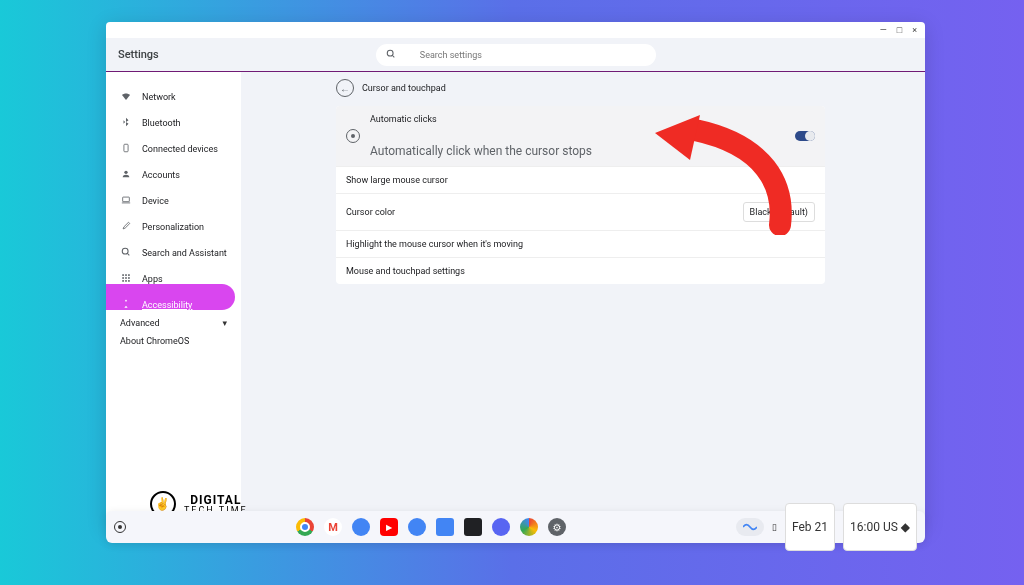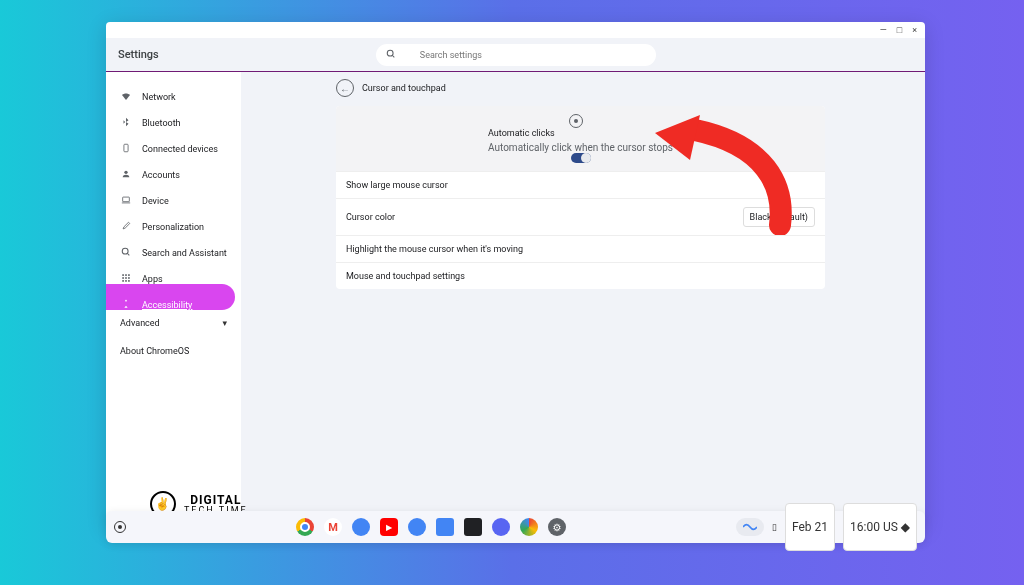--- a/index.html
+++ b/index.html
@@ -14,33 +14,33 @@
     .search input { border: none; outline: none; font-size: 9px; flex: 1; color: #333; }
     .search input::placeholder { color: #777; }
     .body { flex: 1; display: flex; overflow: hidden; }
     .sidebar { width: 135px; padding-top: 4px; }
     .nav-item { display: flex; align-items: flex-end; gap: 10px; height: 26px; padding: 0 14px; font-size: 9px; color: #202124; cursor: pointer; }
     .nav-item.active { background: #d946ef; color: #fff; border-radius: 0 13px 13px 0; margin-right: 6px; text-decoration: underline; }
     .nav-item .icon { width: 12px; height: 12px; display: flex; align-items: center; justify-content: center; color: #5f6368; }
     .nav-item.active .icon { color: #fff; }
     .adv { display: flex; align-items: center; justify-content: space-between; height: 26px; padding: 0 14px; font-size: 9px; color: #202124; cursor: pointer; }
     .chev { font-size: 9px; color: #333; }
-    .about { height: 30px; padding: 0 14px; font-size: 9px; color: #202124; display: flex; align-items: center; cursor: pointer; }
+    .about { height: 30px; padding: 0 14px; font-size: 9px; color: #202124; display: flex; cursor: pointer; }
     .main { flex: 1; background: #f1f3f8; padding: 0 100px 0 95px; position: relative; }
     .page-head { display: flex; align-items: center; gap: 8px; height: 28px; padding-top: 4px; }
     .back-btn { width: 18px; height: 18px; border: 1px solid #5f6368; border-radius: 50%; display: flex; align-items: center; justify-content: center; cursor: pointer; font-size: 10px; color: #5f6368; }
     .page-head .ptitle { font-size: 9px; color: #202124; }
     .panel { background: #fff; border-radius: 4px; margin-top: 6px; }
     .row { display: flex; align-items: center; padding: 8px 10px; border-bottom: 1px solid #eee; font-size: 9px; color: #202124; cursor: pointer; position: relative; }
     .row:last-child { border-bottom: none; }
-    .row.first { background: #f3f3f5; border-radius: 4px 4px 0 0; flex-direction: column; }
+    .row.first { background: #f3f3f5; border-radius: 4px 4px 0 0; }
     .rowicon { width: 14px; height: 14px; border: 1px solid #5f6368; border-radius: 50%; margin-right: 10px; display: flex; align-items: center; justify-content: center; }
     .rowicon::after { content: ""; width: 4px; height: 4px; background: #5f6368; border-radius: 50%; }
     .row .txt { flex: 1; }
-    .row .sub { font-size: 10px; color: #5f6368; margin-top: 4px; }
+    .row .sub { font-size: 12px; color: #5f6368; margin-top: 20px; }
     .toggle { width: 20px; height: 10px; background: #2d4a8a; border-radius: 5px; position: relative; }
     .toggle::after { content: ""; position: absolute; width: 10px; height: 10px; background: #e8eaee; border-radius: 50%; left: 10px; top: 0; }
     .select { font-size: 9px; color: #202124; padding: 4px 6px; background: #fff; border: 1px solid #ddd; border-radius: 3px; }
     .arrow { position: absolute; left: 635px; top: 115px; width: 160px; height: 120px; pointer-events: none; }
     .watermark { position: absolute; left: 150px; bottom: 68px; display: flex; align-items: center; gap: 8px; color: #000; }
     .wm-icon { width: 26px; height: 26px; border: 2px solid #000; border-radius: 50%; display: flex; align-items: center; justify-content: center; font-size: 12px; }
     .wm-txt { line-height: 1; }
     .wm-txt .l1 { font-size: 12px; font-weight: 700; letter-spacing: 1px; text-align: center; }
     .wm-txt .l2 { font-size: 9px; letter-spacing: 2px; }
     .shelf { position: absolute; left: 106px; bottom: 42px; width: 819px; height: 32px; background: #f5f6fb; border-radius: 6px; display: flex; align-items: center; padding: 0 8px; box-shadow: 0 2px 8px rgba(0,0,0,0.1); }

